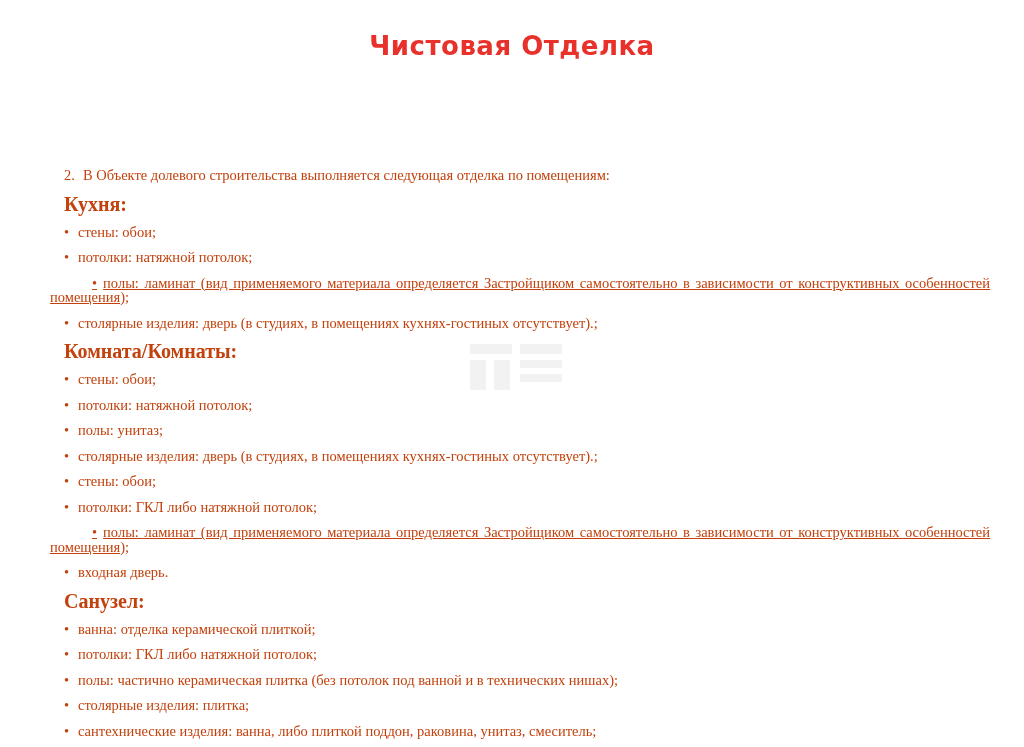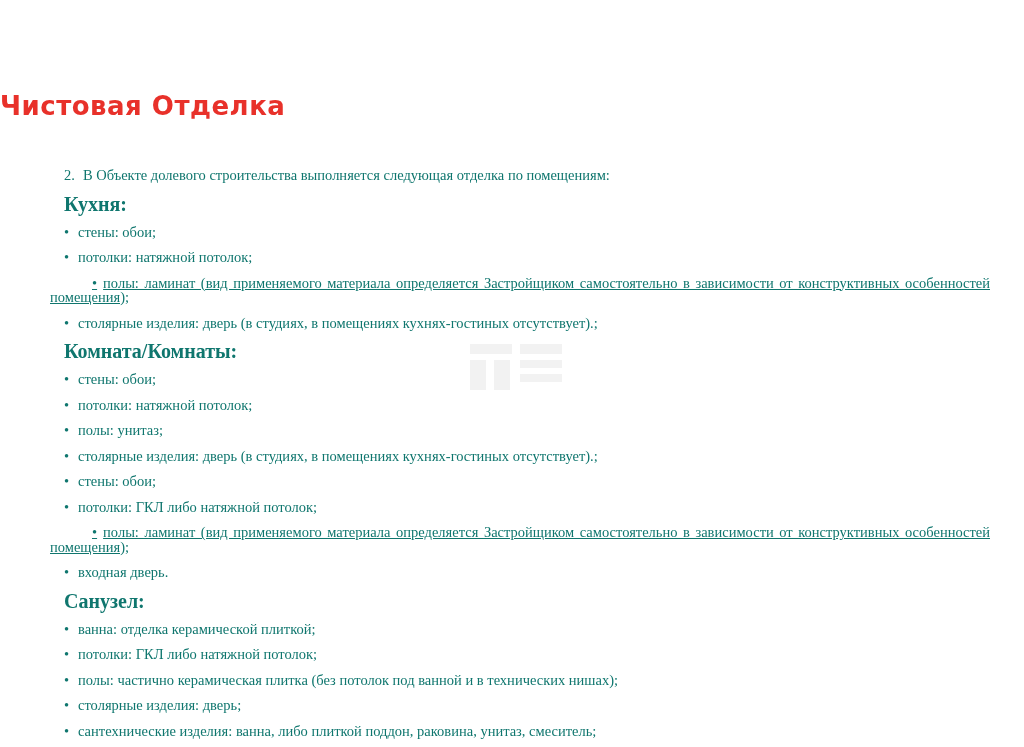--- a/index.html
+++ b/index.html
@@ -17,42 +17,43 @@
   }
 
   .page {
     position: relative;
     width: 1024px;
     height: 747px;
     box-sizing: border-box;
   }
 
   .doc-title {
+    text-align: center;
     color: #e8312a;
     font-family: "DejaVu Sans", sans-serif;
     font-weight: bold;
     font-size: 26px;
     letter-spacing: 0.5px;
     margin: 0;
-    padding-top: 92px;
+    padding-top: 32px;
     line-height: 1.1;
   }
 
   .body-block {
     position: absolute;
     left: 36px;
     right: 34px;
     top: 168px;
   }
 
   .para {
     font-size: 14.5px;
     line-height: 1.0;
     margin: 0 0 11px 0;
-    color: #0f766e;
+    color: #c2410c;
     text-align: justify;
     text-justify: inter-word;
   }
 
   .intro {
     padding-left: 28px;
   }
   .intro .num {
     margin-right: 8px;
   }
@@ -190,21 +191,21 @@
     <p class="para bullet">
       <span class="dot">•</span>
       <span class="btext">потолки: ГКЛ либо натяжной потолок;</span>
     </p>
     <p class="para bullet">
       <span class="dot">•</span>
       <span class="btext">полы: частично керамическая плитка (без потолок под ванной и в технических нишах);</span>
     </p>
     <p class="para bullet">
       <span class="dot">•</span>
-      <span class="btext">столярные изделия: дверь;</span>
+      <span class="btext">столярные изделия: плитка;</span>
     </p>
     <p class="para bullet">
       <span class="dot">•</span>
       <span class="btext">сантехнические изделия: ванна, либо плиткой поддон, раковина, унитаз, смеситель;</span>
     </p>
 
   </div>
 </div>
 
 </body></html>

